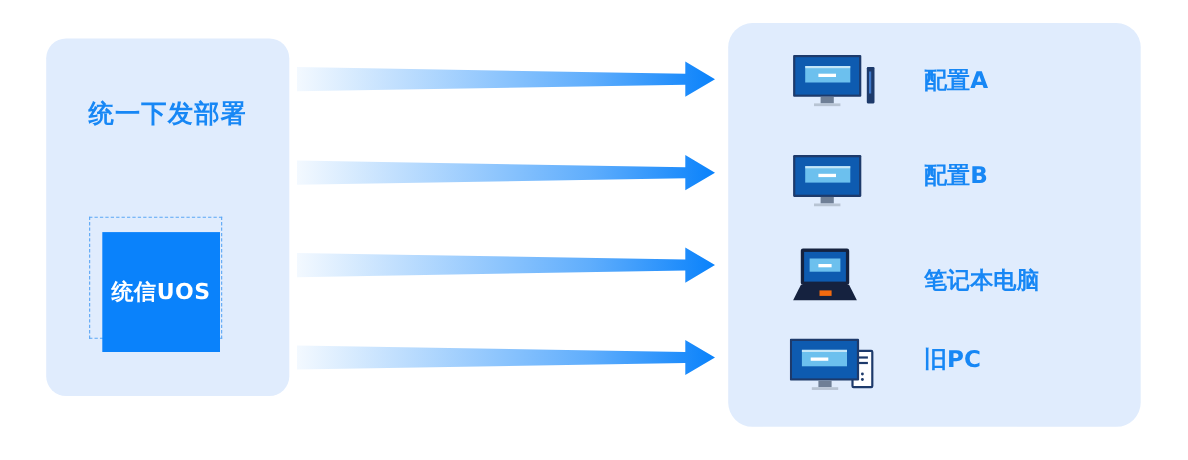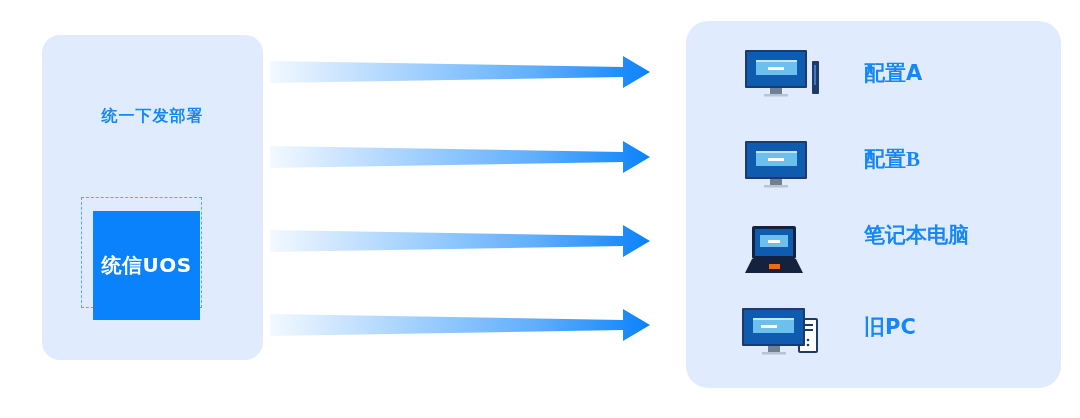--- a/index.html
+++ b/index.html
@@ -1,22 +1,22 @@
 <!DOCTYPE html>
 <html><head>
   <meta charset="utf-8">
   <style>
     html, body { margin: 0; padding: 0; background: #ffffff; }
     body { width: 1080px; height: 418px; position: relative; overflow: hidden;
            font-family: "DejaVu Sans", "Liberation Sans", sans-serif; }
     .panel { position: absolute; background: #e0ecfd; border-radius: 18px; }
     #left-panel { left: 42px; top: 35px; width: 221px; height: 325px; }
-    #right-panel { left: 662px; top: 21px; width: 375px; height: 367px; border-radius: 22px; margin-left: 24px; }
+    #right-panel { left: 662px; top: 21px; width: 375px; height: 367px; border-radius: 22px; }
     .title { position: absolute; left: 0; width: 221px; text-align: center;
-             color: #1787f5; font-size: 16px; font-weight: bold; line-height: 34px; letter-spacing: 1px; margin-top: 12px; }
+             color: #1787f5; font-size: 23px; font-weight: bold; line-height: 34px; letter-spacing: 1px; }
     #title-line1 { top: 52px; }
     #title-line2 { top: 86px; }
     #dashed-box { position: absolute; left: 39px; top: 162px; width: 121px; height: 111px;
                   border: 1.5px dashed #5aa6f5; box-sizing: border-box; }
     #logo-box { position: absolute; left: 51px; top: 176px; width: 107px; height: 109px;
                 background: #0a82fb; color: #ffffff; display: flex; align-items: center; justify-content: center;
                 font-size: 20px; font-weight: bold; letter-spacing: 0.5px; }
     #arrows { position: absolute; left: 0; top: 0; }
     .device { position: absolute; left: 56px; width: 95px; height: 60px; }
     .device-label { position: absolute; left: 178px; color: #1787f5; font-size: 21px; font-weight: bold; white-space: nowrap; }
@@ -75,33 +75,33 @@
   <div>
     <svg class="device" style="top:117px;" viewBox="0 0 95 60">
       <rect x="3" y="3" width="62" height="38" fill="#1d3a6b" rx="1"></rect>
       <rect x="5" y="5" width="58" height="34" fill="#0e5bb0"></rect>
       <rect x="14" y="13" width="41" height="15" fill="#6cc0ee"></rect>
       <rect x="14" y="13" width="41" height="2" fill="#ffffff" opacity="0.6"></rect>
       <rect x="26" y="20" width="16" height="3" fill="#ffffff"></rect>
       <rect x="28" y="41" width="12" height="6" fill="#6f7f96"></rect>
       <rect x="22" y="47" width="24" height="2.5" fill="#b8c4d3"></rect>
     </svg>
-    <div class="device-label" style="top:124px;font-family:Liberation Serif, serif;">配置B</div>
+    <div class="device-label" style="top:124px;">配置B</div>
   </div>
 
   <div>
     <svg class="device" style="top:202px;" viewBox="0 0 95 60">
       <rect x="10" y="3" width="44" height="33" fill="#15223f" rx="2"></rect>
       <rect x="13" y="6" width="38" height="27" fill="#0e5bb0"></rect>
       <rect x="18" y="12" width="28" height="12" fill="#6cc0ee"></rect>
       <rect x="26" y="17" width="12" height="3" fill="#ffffff"></rect>
       <path d="M10,36 L54,36 L61,50 L3,50 Z" fill="#15223f"></path>
       <rect x="27" y="41" width="11" height="5" fill="#f26a0f"></rect>
     </svg>
-    <div class="device-label" style="top:200px;">笔记本电脑</div>
+    <div class="device-label" style="top:220px;">笔记本电脑</div>
   </div>
 
   <div>
     <svg class="device" style="top:284px;" viewBox="0 0 95 60">
       <rect x="57" y="14" width="18" height="33" fill="#ffffff" stroke="#1d3a6b" stroke-width="2" rx="1"></rect>
       <rect x="61" y="19" width="10" height="2" fill="#1d3a6b"></rect>
       <rect x="61" y="24" width="10" height="2" fill="#1d3a6b"></rect>
       <circle cx="66" cy="35" r="1.3" fill="#1d3a6b"></circle>
       <circle cx="66" cy="40" r="1.3" fill="#1d3a6b"></circle>
       <rect x="0" y="3" width="63" height="38" fill="#1d3a6b" rx="1"></rect>

